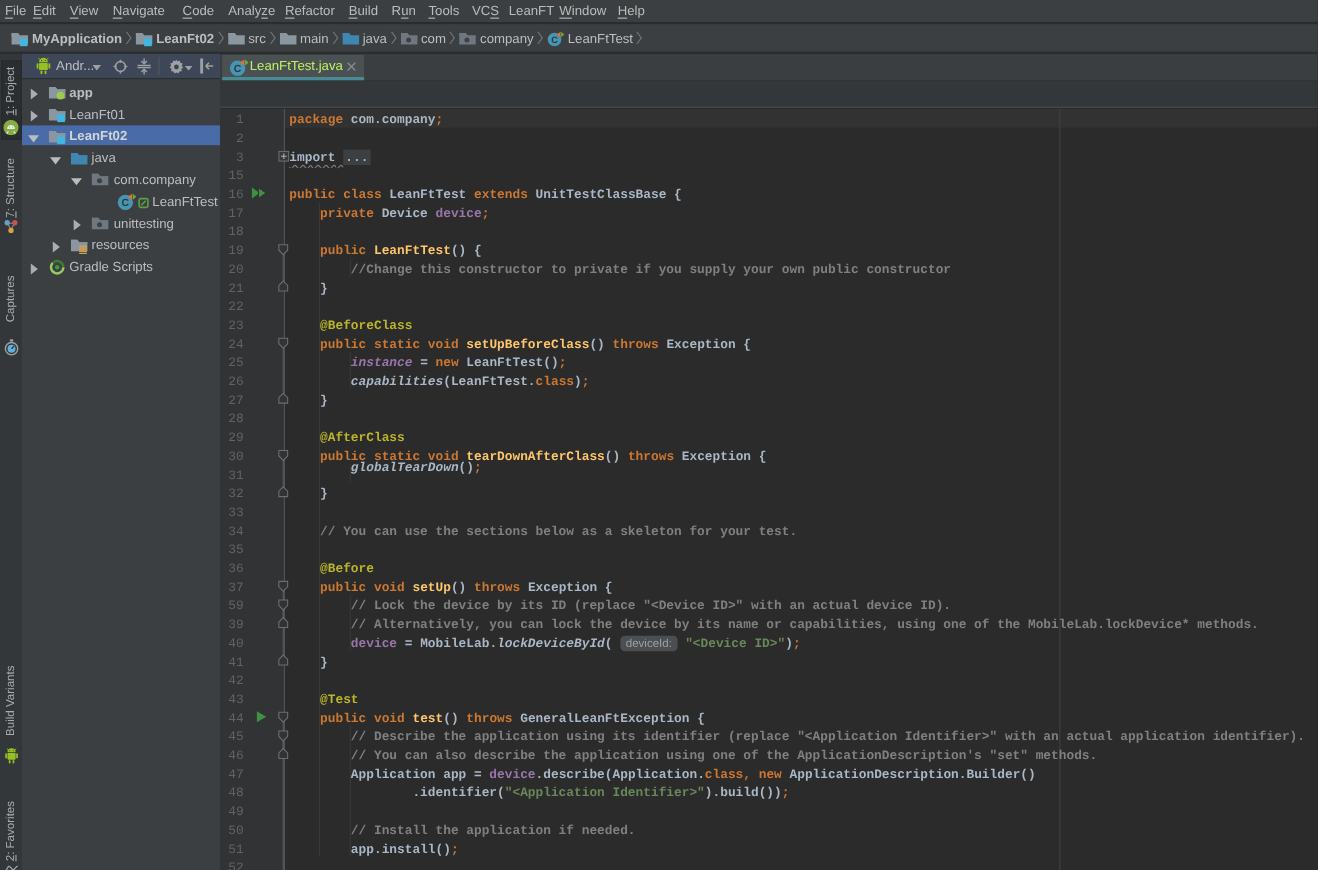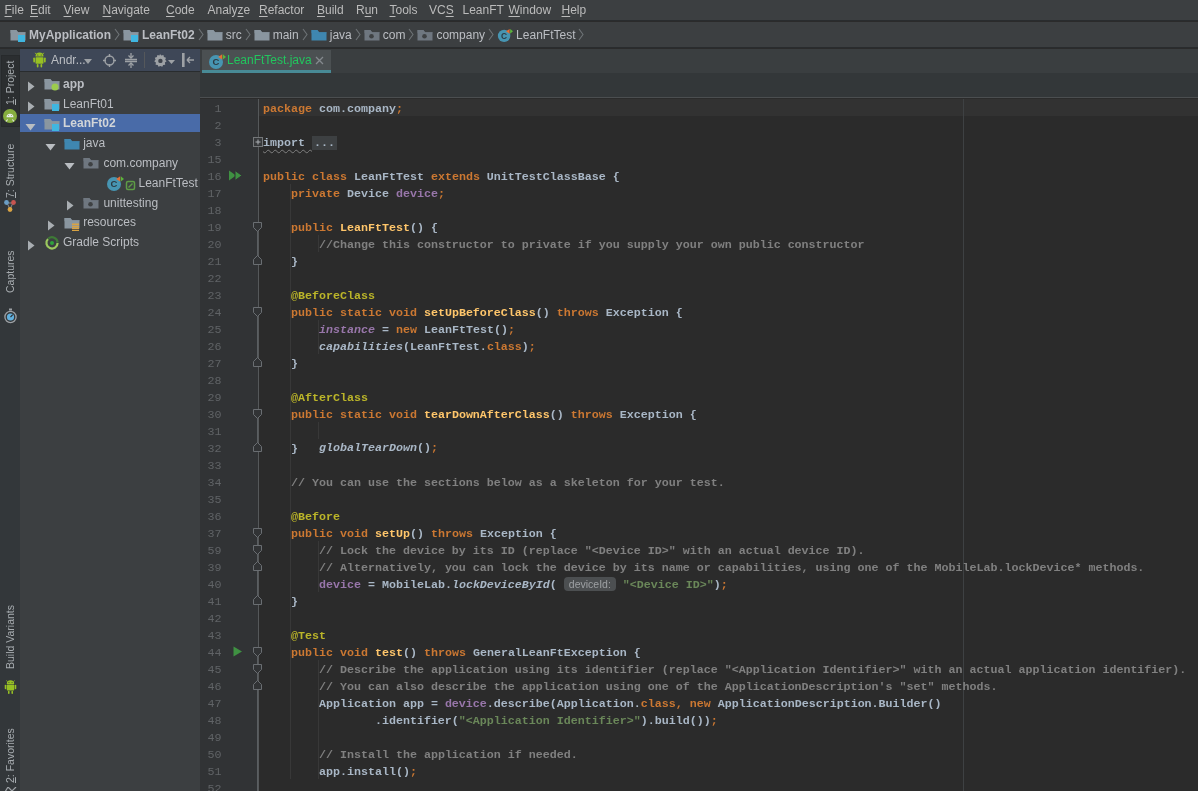--- a/index.html
+++ b/index.html
@@ -153,21 +153,21 @@
     <div id="gutsep"></div>
     <div id="guide"></div>
 <div id="tab"></div>
     <div id="tabul"></div>
 <span style="position:absolute;left:208px;top:53px"><svg width="18" height="16" viewBox="0 0 18 16">
         <circle cx="8" cy="9" r="7" fill="#4795B2"></circle>
         <text x="8" y="12.4" font-family="Liberation Sans" font-size="9.5" font-weight="bold" fill="#2C3A42" text-anchor="middle">C</text>
         <path d="M14.2 1.2 L10.2 3.9 L14.2 6.6 Z" fill="#E66F34"></path>
         <path d="M14.8 1.2 L18 3.9 L14.8 6.6 Z" fill="#5BB53C"></path>
       </svg></span>
-<span style="position:absolute;left:227px;top:53px;font-size:12px;color:#22c55e">LeanFtTest.java</span>
+<span style="position:absolute;left:227px;top:53px;font-size:12px;color:#bef264">LeanFtTest.java</span>
 <svg style="position:absolute;left:315px;top:56px" width="9" height="9">
       <path d="M1 1 L8 8 M8 1 L1 8" stroke="#84898E" stroke-width="1.3"></path>
     </svg>
 <div id="code">
       <div style="position:absolute;left:290.0px;top:184px;width:1px;height:595px;background:#383838"></div>
 <div style="position:absolute;left:318.0px;top:235px;width:1px;height:17px;background:#383838"></div>
 <div style="position:absolute;left:318.0px;top:320px;width:1px;height:34px;background:#383838"></div>
 <div style="position:absolute;left:318.0px;top:422px;width:1px;height:17px;background:#383838"></div>
 <div style="position:absolute;left:318.0px;top:541px;width:1px;height:51px;background:#383838"></div>
 <div style="position:absolute;left:318.0px;top:660px;width:1px;height:119px;background:#383838"></div>
@@ -203,21 +203,21 @@
       <div class="cl" style="top:339px"><span class="p">        </span><span class="it">capabilities</span><span class="p">(LeanFtTest.</span><span class="k">class</span><span class="p">)</span><span class="k">;</span></div>
 <div class="num" style="top:356px">27</div>
       <div class="cl" style="top:356px"><span class="p">    }</span></div>
 <div class="num" style="top:373px">28</div>
       <div class="cl" style="top:373px"></div>
 <div class="num" style="top:390px">29</div>
       <div class="cl" style="top:390px"><span class="p">    </span><span class="a">@AfterClass</span></div>
 <div class="num" style="top:407px">30</div>
       <div class="cl" style="top:407px"><span class="p">    </span><span class="k">public static void</span><span class="p"> </span><span class="m">tearDownAfterClass</span><span class="p">() </span><span class="k">throws</span><span class="p"> Exception {</span></div>
 <div class="num" style="top:424px">31</div>
-      <div class="cl" style="top:440px"><span class="p">        </span><span class="it">globalTearDown</span><span class="p">()</span><span class="k">;</span></div>
+      <div class="cl" style="top:417px"><span class="p">        </span><span class="it">globalTearDown</span><span class="p">()</span><span class="k">;</span></div>
 <div class="num" style="top:441px">32</div>
       <div class="cl" style="top:441px"><span class="p">    }</span></div>
 <div class="num" style="top:458px">33</div>
       <div class="cl" style="top:458px"></div>
 <div class="num" style="top:475px">34</div>
       <div class="cl" style="top:475px"><span class="p">    </span><span class="c">// You can use the sections below as a skeleton for your test.</span></div>
 <div class="num" style="top:492px">35</div>
       <div class="cl" style="top:492px"></div>
 <div class="num" style="top:509px">36</div>
       <div class="cl" style="top:509px"><span class="p">    </span><span class="a">@Before</span></div>

